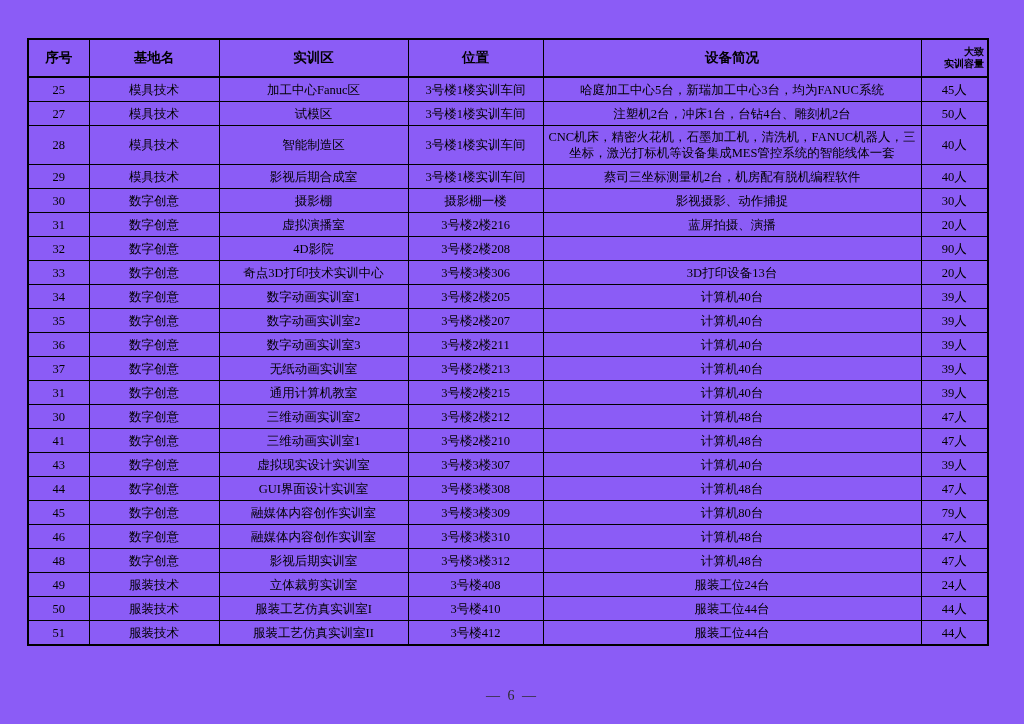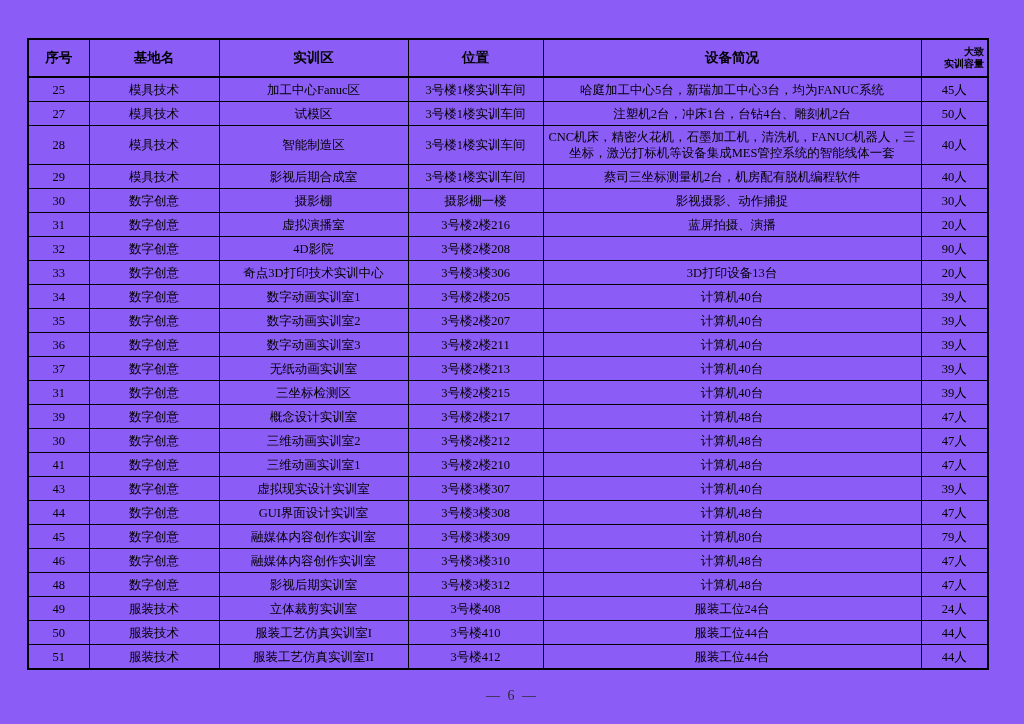--- a/index.html
+++ b/index.html
@@ -213,32 +213,24 @@
             <td class="seq">37</td>
             <td>数字创意</td>
             <td>无纸动画实训室</td>
             <td>3号楼2楼213</td>
             <td class="equip">计算机40台</td>
             <td>39人</td>
           </tr>
           <tr>
             <td class="seq">31</td>
             <td>数字创意</td>
-            <td>三坐标检测区</td>
+            <td>通用计算机教室</td>
             <td>3号楼2楼215</td>
             <td class="equip">计算机40台</td>
             <td>39人</td>
-          </tr>
-          <tr>
-            <td class="seq">39</td>
-            <td>数字创意</td>
-            <td>概念设计实训室</td>
-            <td>3号楼2楼217</td>
-            <td class="equip">计算机48台</td>
-            <td>47人</td>
           </tr>
           <tr>
             <td class="seq">30</td>
             <td>数字创意</td>
             <td>三维动画实训室2</td>
             <td>3号楼2楼212</td>
             <td class="equip">计算机48台</td>
             <td>47人</td>
           </tr>
           <tr>

